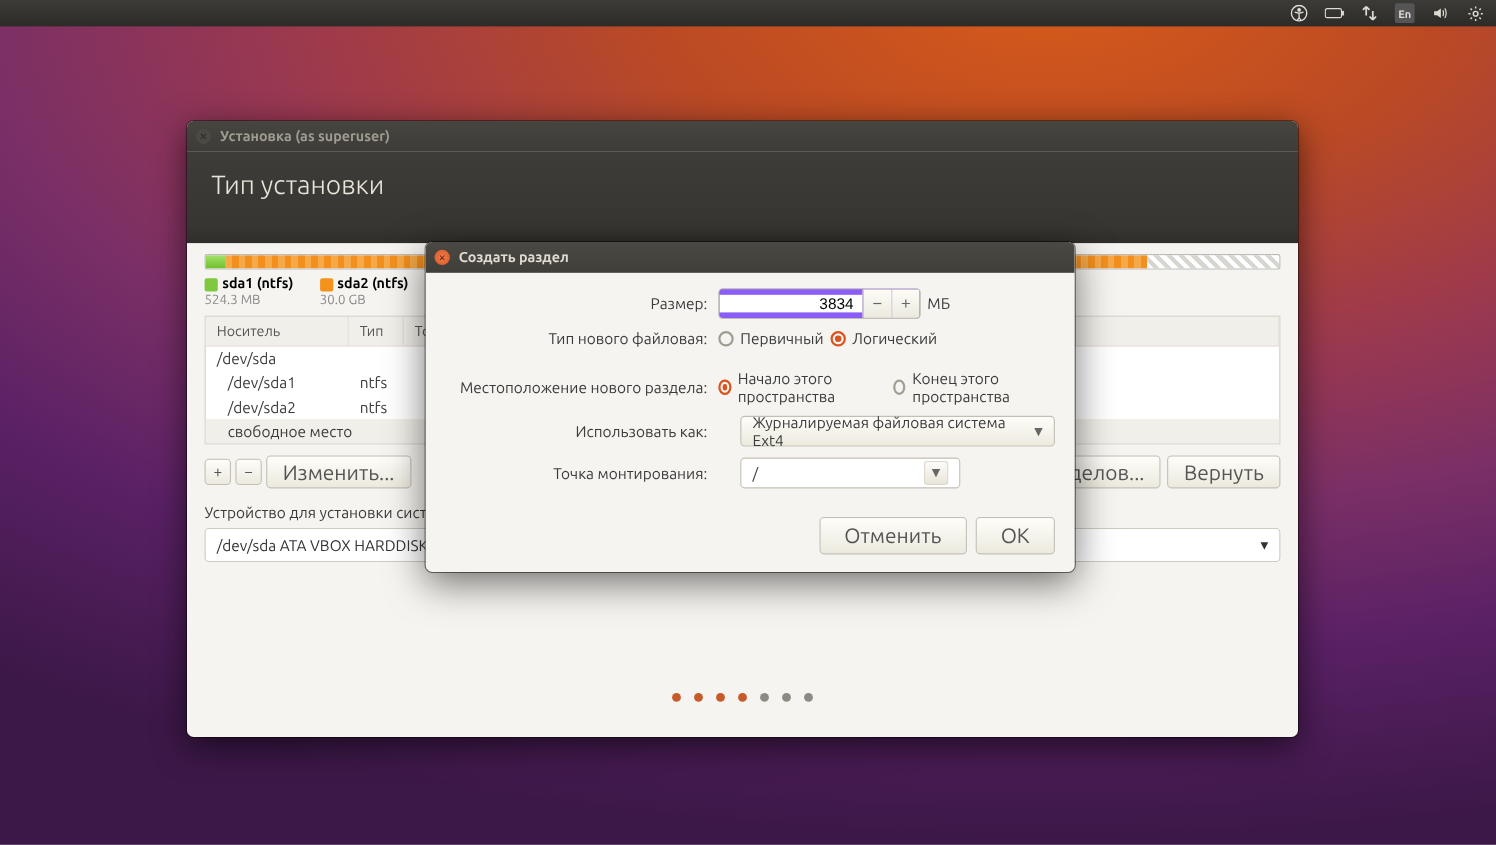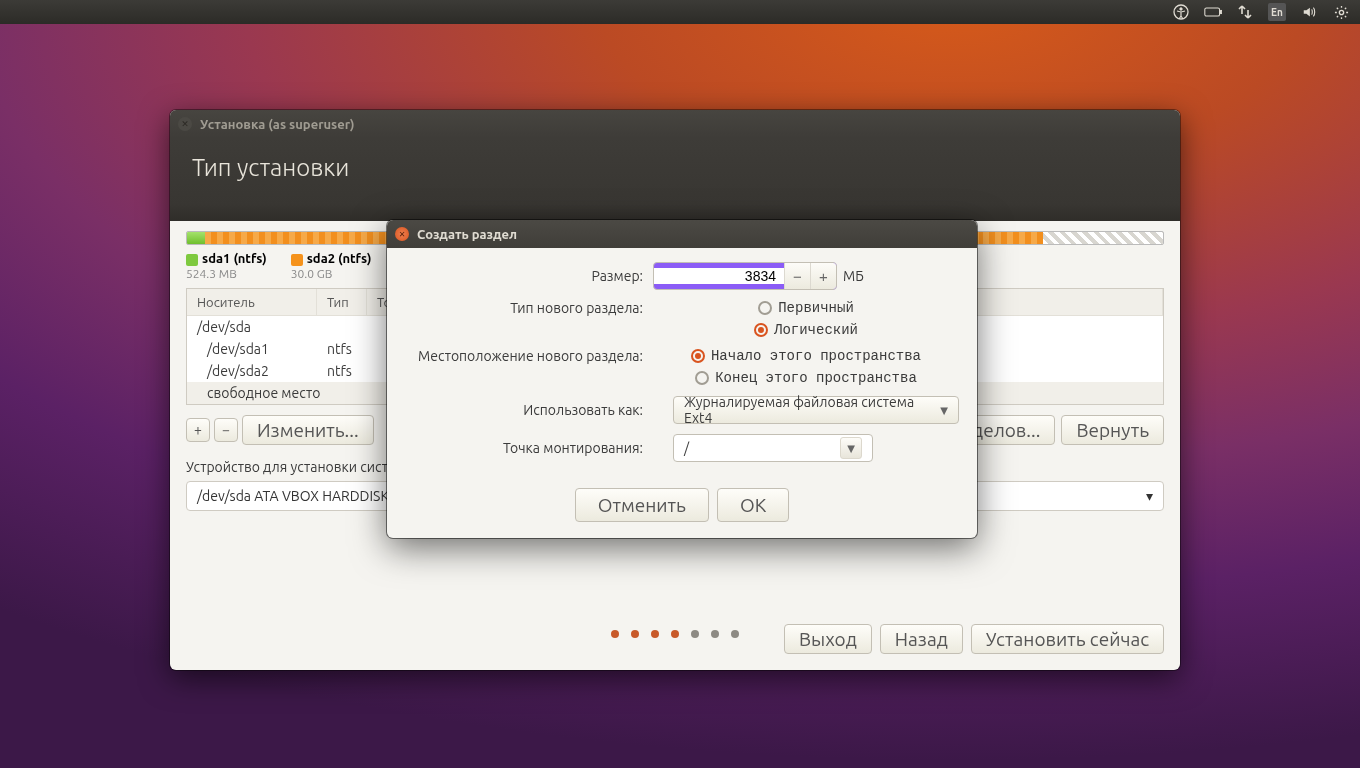--- a/index.html
+++ b/index.html
@@ -103,26 +103,26 @@
   .drow { display: flex; align-items: center; margin-bottom: 10px; min-height: 26px; }
   .drow .lbl { width: 248px; text-align: right; padding-right: 10px; }
   .drow .val { flex: 1; display: flex; align-items: center; gap: 6px; }
   .spin { display: inline-flex; align-items: center; height: 28px; border: 1px solid #c3bfb4; border-radius: 4px; background: #8b5cf6; overflow: hidden; }
   .spin input { width: 130px; border: none; text-align: right; padding: 0 8px; font-size: 14px; outline: none; }
   .spin button { width: 26px; height: 100%; border: none; border-left: 1px solid #dcd9d0; background: linear-gradient(#fdfcf8,#eceade); font-size: 15px; cursor: pointer; color: #666; }
   .radio { display: inline-flex; align-items: center; gap: 6px; }
   .radio .r { width: 14px; height: 14px; border: 2px solid #a19d93; border-radius: 50%; position: relative; }
   .radio.sel .r { border-color: #d9541f; }
   .radio.sel .r::after { content: ""; position: absolute; inset: 2px; background: #d9541f; border-radius: 50%; }
-  .radios { display: flex; flex-direction: column; gap: 8px; font-family: Liberation Mono, monospace; }
+  .radios { display: flex; gap: 8px; }
   .combo { display: inline-flex; align-items: center; height: 28px; padding: 0 10px; background: linear-gradient(#fefdf9,#eceade); border: 1px solid #c3bfb4; border-radius: 4px; cursor: pointer; gap: 8px; margin-left: 20px; }
   .combo .arrow { font-size: 10px; color: #666; }
   .combo.mount { background:#fff; width:200px; justify-content: space-between;}
   .combo.mount .arrow-box{ display:flex; align-items:center; justify-content:center; width:22px; height:22px; border-radius:3px; background:linear-gradient(#fdfcf8,#e8e5da); border:1px solid #dcd8cd; }
-  .dialog .dfooter { display: flex; justify-content: center; gap: 8px; padding: 0 18px 16px; }
+  .dialog .dfooter { display: flex; justify-content: flex-end; gap: 8px; padding: 0 18px 16px; }
   .dfooter .pillbtn { padding: 5px 22px; }
 </style>
 </head>
 <body>
 
 <div class="panel">
   <span class="ind">
       <svg viewBox="0 0 16 16" width="16" height="16">
         <circle cx="8" cy="8" r="7" stroke-width="1.3"></circle>
         <circle cx="8" cy="5" r="1.2" fill="#dfdbd2"></circle>
@@ -205,25 +205,20 @@
         <span class="pillbtn">Вернуть</span>
       </span>
     </div>
 
     <div class="boot">Устройство для установки системного загрузчика:</div>
     <div class="bootsel">
       <span>/dev/sda   ATA VBOX HARDDISK</span>
       <span>▾</span>
     </div>
 
-    <div class="footer">
-      <span class="pillbtn">Выход</span>
-      <span class="pillbtn">Назад</span>
-      <span class="pillbtn">Установить сейчас</span>
-    </div>
 
     <div class="dots">
       <span></span>
         <span></span>
         <span></span>
         <span></span>
         <span class="off"></span>
         <span class="off"></span>
         <span class="off"></span>
     </div>
@@ -242,34 +237,34 @@
         <span class="spin">
           <input value="3834" style="">
           <button>−</button>
           <button>+</button>
         </span>
         <span>МБ</span>
       </div>
     </div>
 
     <div class="drow" style="align-items:flex-start">
-      <div class="lbl">Тип нового раздела:</div>
+      <div class="lbl">Тип нового файловая:</div>
       <div class="val radios">
         <label class="radio">
             <span class="r"></span>
             <span>Первичный</span>
           </label>
         <label class="radio sel">
             <span class="r"></span>
             <span>Логический</span>
           </label>
       </div>
     </div>
 
-    <div class="drow" style="align-items:flex-start">
+    <div class="drow" style="align-items:center">
       <div class="lbl">Местоположение нового раздела:</div>
       <div class="val radios">
         <label class="radio sel">
             <span class="r"></span>
             <span>Начало этого пространства</span>
           </label>
         <label class="radio">
             <span class="r"></span>
             <span>Конец этого пространства</span>
           </label>

